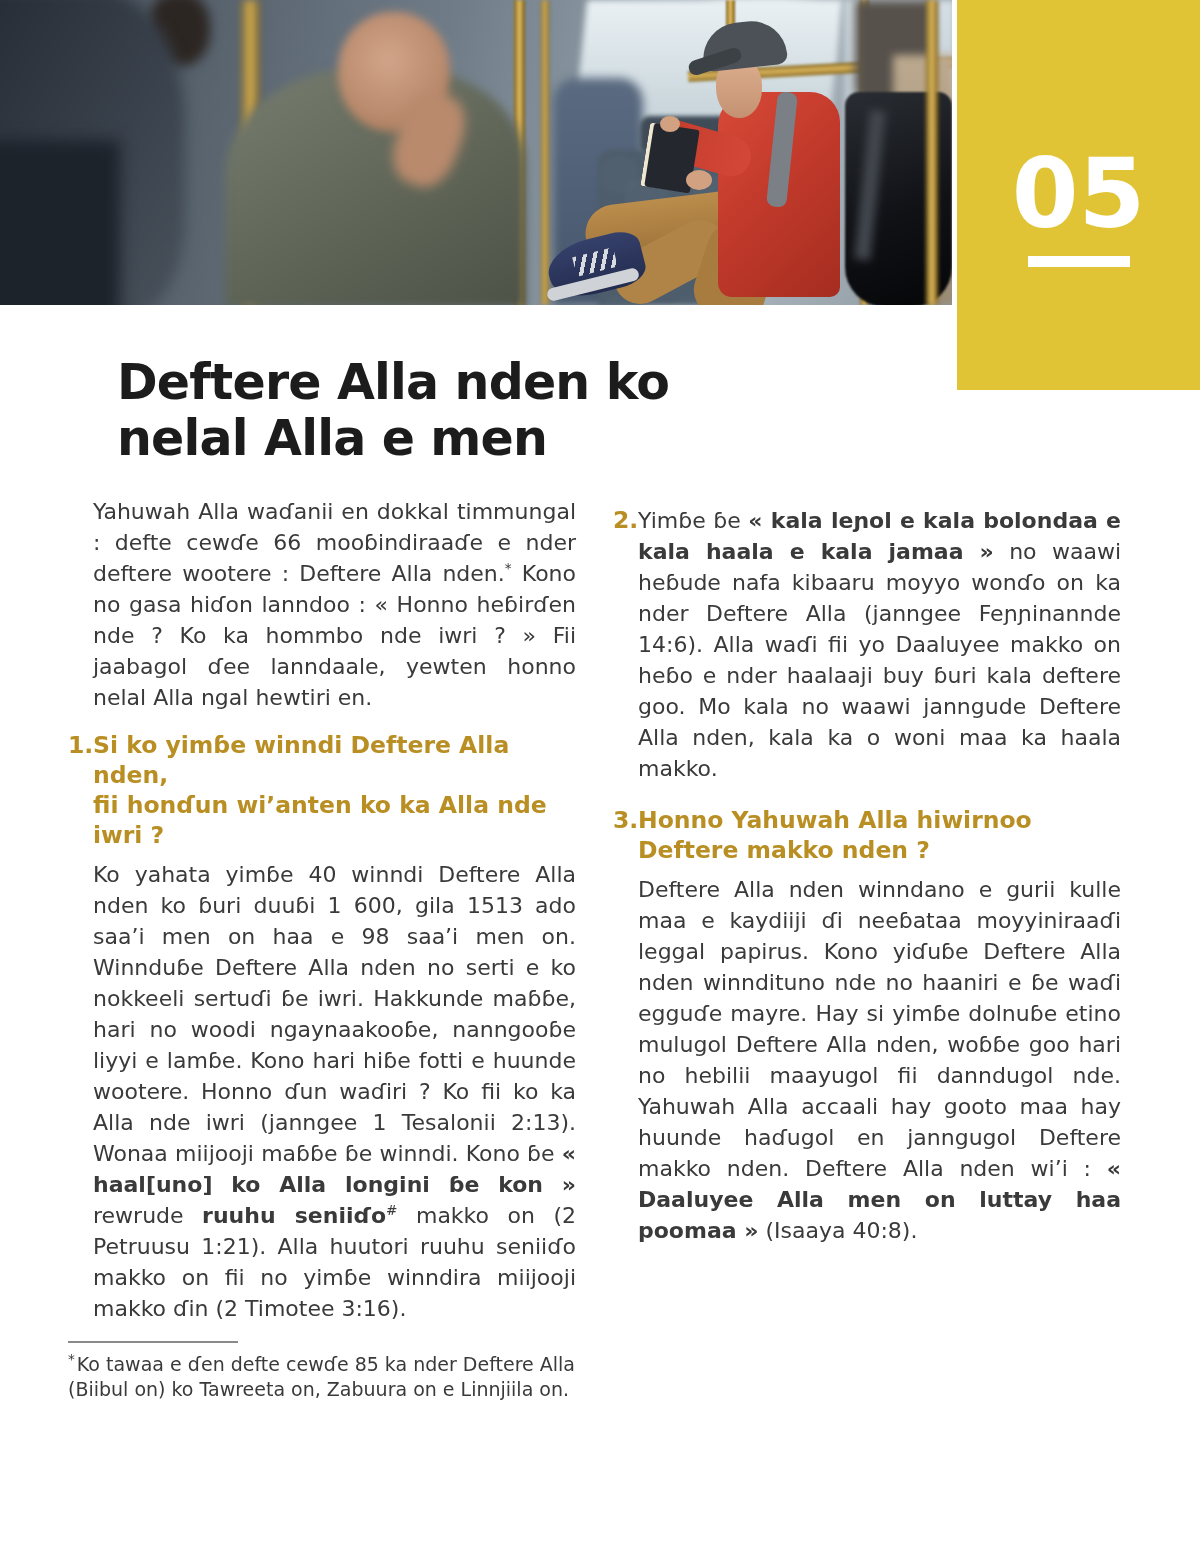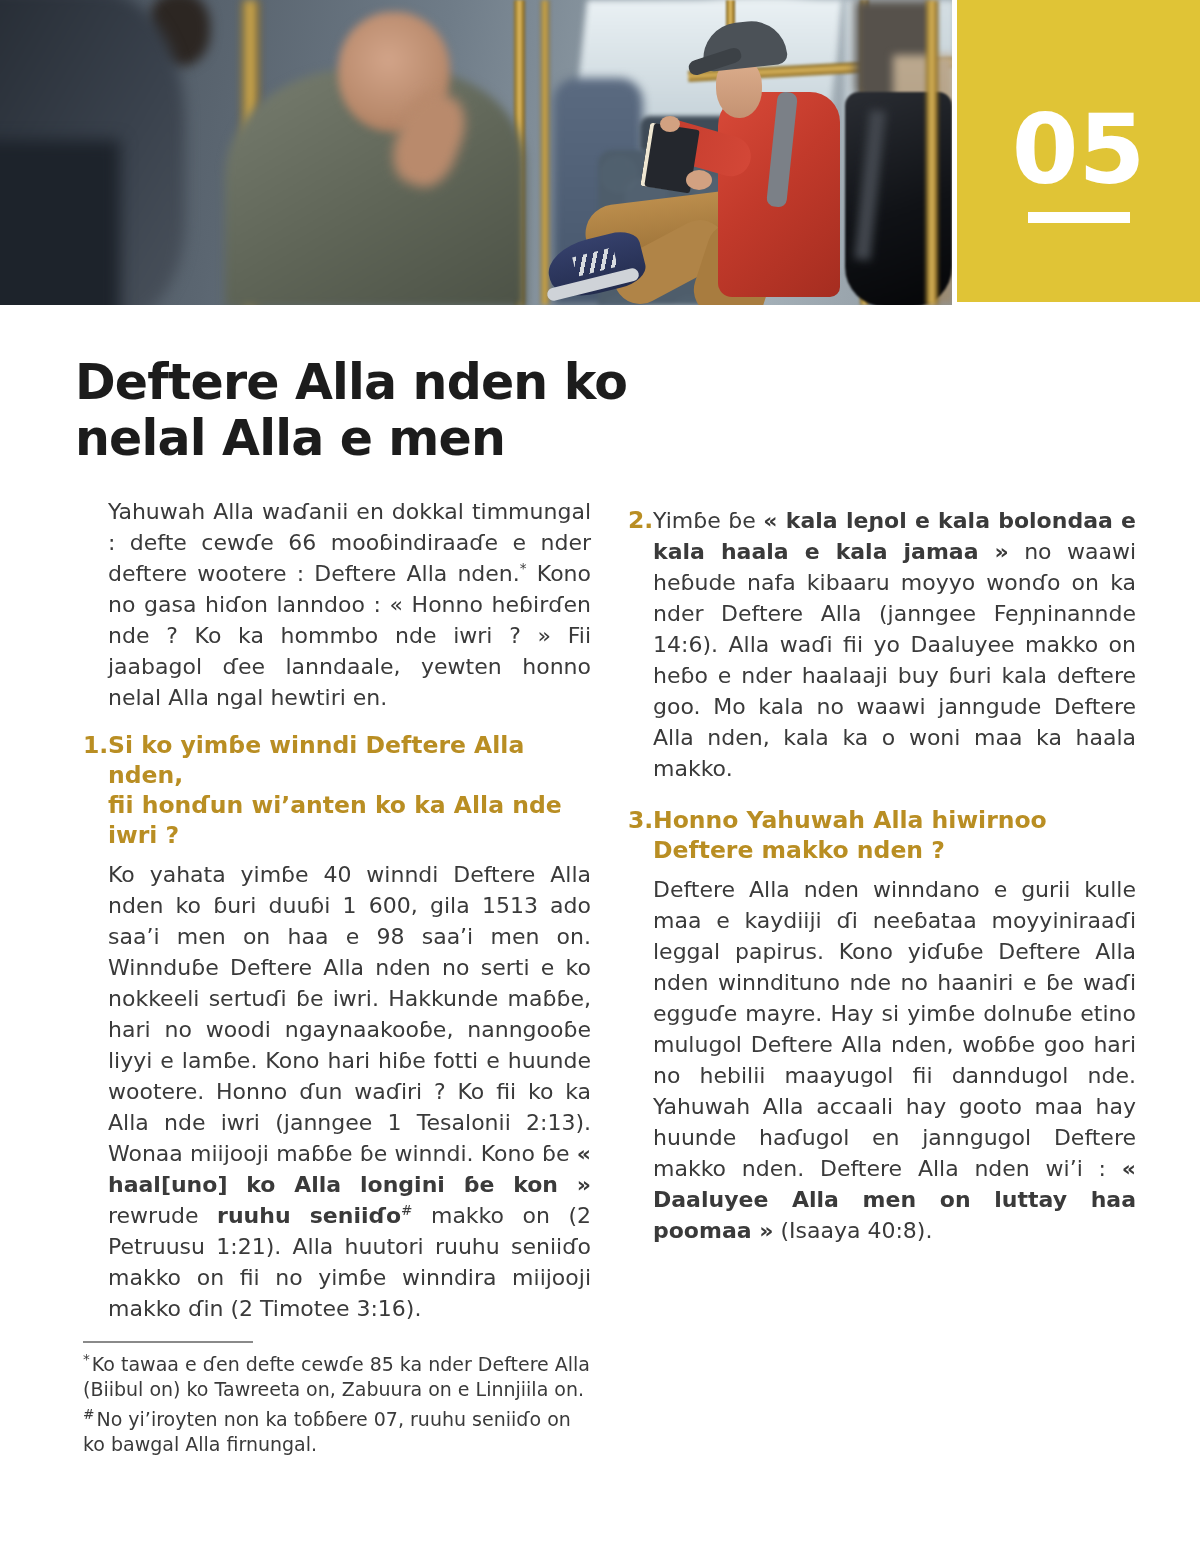--- a/index.html
+++ b/index.html
@@ -55,35 +55,35 @@
   .bag-sheen{left:862px;top:110px;width:16px;height:150px;background:#41464d;filter:blur(4px);transform:rotate(6deg);}
   .fg-dark{left:-30px;top:-10px;width:215px;height:330px;background:linear-gradient(120deg,#252b33,#3a424d 60%,#4a525c);filter:blur(7px);border-radius:0 40% 30% 0;}
   .fg-dark2{left:-20px;top:140px;width:140px;height:185px;background:#1d232b;filter:blur(8px);}
   .fg-head{left:148px;top:-8px;width:62px;height:74px;background:#2c2622;filter:blur(6px);border-radius:45%;}
   .red-blob{left:116px;top:92px;width:48px;height:62px;background:#7e3b35;filter:blur(8px);border-radius:40%;}
   .sleep-body{left:225px;top:68px;width:300px;height:240px;background:linear-gradient(150deg,#777d6f 0%,#5f6557 55%,#4c5246 100%);filter:blur(5px);border-radius:45% 40% 0 0;}
   .sleep-head{left:338px;top:12px;width:112px;height:120px;background:radial-gradient(circle at 45% 40%,#d2a489 0%,#b98a6c 60%,#9d6f52 100%);filter:blur(4px);border-radius:48%;}
   .sleep-arm{left:398px;top:92px;width:62px;height:95px;background:#b98a6c;filter:blur(6px);border-radius:40%;transform:rotate(20deg);}
   
   .chapter-block{
-    position:absolute;left:957px;top:0;width:243px;height:302px;
+    position:absolute;left:957px;top:0;width:243px;height:390px;
     background:var(--accent_yellow,#e0c436);
     display:flex;flex-direction:column;align-items:center;justify-content:center;
     padding-top:22px;box-sizing:border-box;
   }
   .chapter-num{font-size:96px;font-weight:700;line-height:1;color:var(--chapter_number_text,#fff);}
   .chapter-rule{width:102px;height:11px;background:var(--chapter_number_text,#fff);margin-top:14px;}
   
   .title{
-    margin:355px 0 0 75px;position:absolute;left:0;top:0;width:900px;
+    margin:355px 0 0 117px;position:absolute;left:0;top:0;width:900px;
     font-size:49px;line-height:56px;font-weight:700;letter-spacing:-0.8px;
     color:var(--title_text,#1c1c1c);
   }
   
-  .columns{position:absolute;left:83px;top:496px;width:1053px;display:flex;gap:37px;justify-content:space-between;}
+  .columns{position:absolute;left:68px;top:496px;width:1053px;display:flex;gap:37px;justify-content:space-between;}
   .col{width:508px;flex:0 0 508px;}
   .body-par{
     margin:0;padding-left:25px;text-align:justify;
     font-size:22px;line-height:31px;color:var(--body_text,#3a3a3a);
   }
   .q-title{
     position:relative;margin:17px 0 9px;padding-left:25px;
     font-size:23.5px;line-height:30px;font-weight:700;color:var(--accent_gold,#b98e23);
   }
   .q-num{position:absolute;left:0;top:0;}
@@ -159,21 +159,20 @@
       <p class="body-par"><span>Yahuwah Alla waɗanii en dokkal timmungal : defte cewɗe 66 mooɓindiraaɗe e nder deftere wootere : Deftere Alla nden.</span><span class="sup">*</span><span> Kono no gasa hiɗon lanndoo : « Honno heɓirɗen nde ? Ko ka hommbo nde iwri ? » Fii jaabagol ɗee lanndaale, yewten honno nelal Alla ngal hewtiri en.</span></p>
 
       <div class="question question-1">
         <h2 class="q-title"><span class="q-num">1.</span><span>Si ko yimɓe winndi Deftere Alla nden,<br>fii honɗun wi’anten ko ka Alla nde iwri ?</span></h2>
         <p class="body-par"><span>Ko yahata yimɓe 40 winndi Deftere Alla nden ko ɓuri duuɓi 1 600, gila 1513 ado saa’i men on haa e 98 saa’i men on. Winnduɓe Deftere Alla nden no serti e ko nokkeeli sertuɗi ɓe iwri. Hakkunde maɓɓe, hari no woodi ngaynaakooɓe, nanngooɓe liyyi e lamɓe. Kono hari hiɓe fotti e huunde wootere. Honno ɗun waɗiri ? Ko fii ko ka Alla nde iwri (janngee 1 Tesalonii 2:13). Wonaa miijooji maɓɓe ɓe winndi. Kono ɓe </span><span class="b">« haal[uno] ko Alla longini ɓe kon »</span><span> rewrude </span><span class="b">ruuhu seniiɗo</span><span class="sup">#</span><span> makko on (2 Petruusu 1:21). Alla huutori ruuhu seniiɗo makko on fii no yimɓe winndira miijooji makko ɗin (2 Timotee 3:16).</span></p>
       </div>
 
       <div class="footnotes">
         <div class="fn-rule"></div>
         <p class="fn"><span class="fn-marker">*</span><span>Ko tawaa e ɗen defte cewɗe 85 ka nder Deftere Alla (Biibul on) ko Tawreeta on, Zabuura on e Linnjiila on.</span></p>
-        <p class="fn"><span class="fn-marker">#</span><span>No yi’iroyten non ka toɓɓere 07, ruuhu seniiɗo on ko bawgal Alla firnungal.</span></p>
       </div>
     </div>
 
     <div class="col col-right">
       <div class="question question-2">
         <h2 class="q-title"><span class="q-num">2.</span></h2>
         <p class="body-par"><span>Yimɓe ɓe </span><span class="b">« kala leɲol e kala bolondaa e kala haala e kala jamaa »</span><span> no waawi heɓude nafa kibaaru moyyo wonɗo on ka nder Deftere Alla (janngee Feɲɲinannde 14:6). Alla waɗi fii yo Daaluyee makko on heɓo e nder haalaaji buy ɓuri kala deftere goo. Mo kala no waawi janngude Deftere Alla nden, kala ka o woni maa ka haala makko.</span></p>
       </div>
 
       <div class="question question-3">

